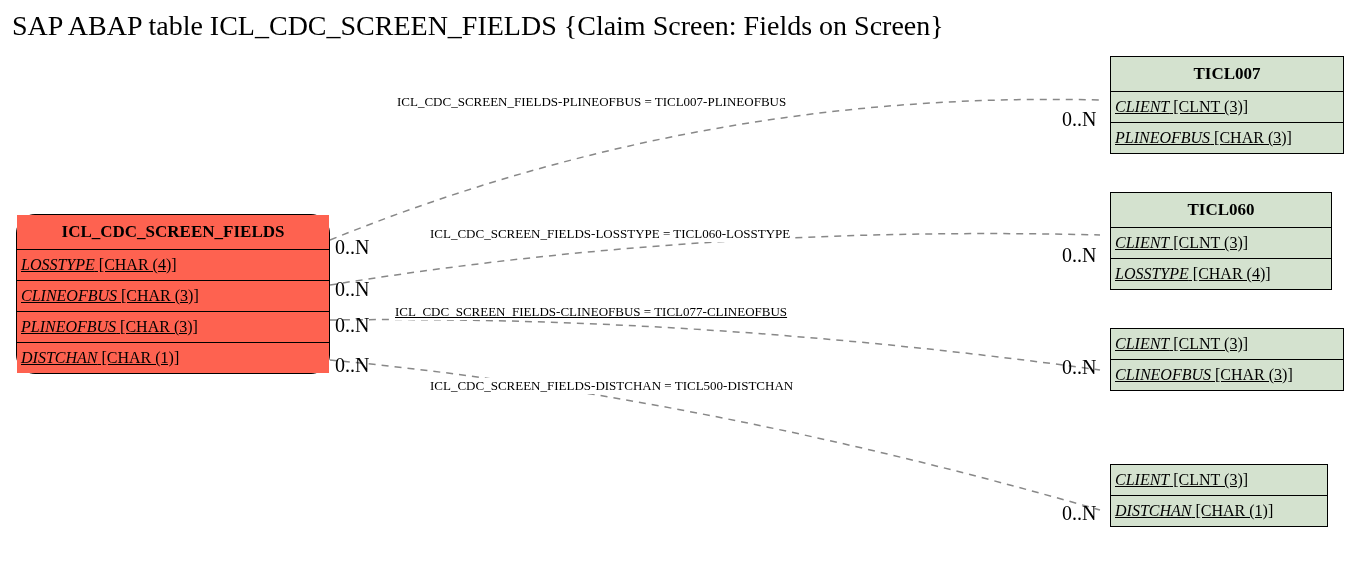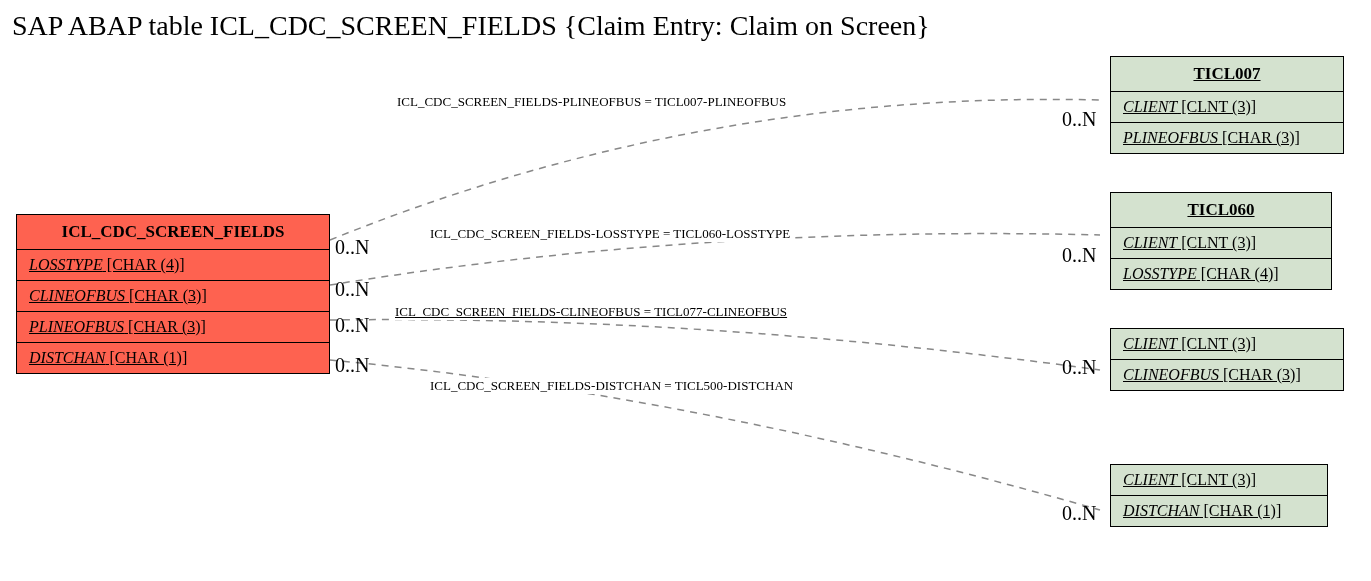--- a/index.html
+++ b/index.html
@@ -34,32 +34,32 @@
     background: #fff;
   }
   .entity .hdr {
     text-align: center;
     font-weight: bold;
     padding: 7px 14px;
     border-bottom: 1px solid #000;
     font-size: 17px;
   }
   .entity .row {
-    padding: 6px 12px;
+    padding: 6px 4px;
     border-bottom: 1px solid #000;
     font-size: 16px;
     white-space: nowrap;
   }
   .entity .row:last-child { border-bottom: none; }
   .entity .row .fld { font-style: italic; text-decoration: underline; }
   .entity .row .typ { text-decoration: underline; }
-  .source { background: #fe6250; }
+  .source { background: #fe6250; border-radius: 19px; }
   .source .hdr { background: #fe6250; }
   .source .row { background: #fe6250; }
-  .target { background: #7dd3fc; text-decoration: underline; }
+  .target { background: #7dd3fc; }
   .target .hdr { background: #d4e2cf; }
   .target .row { background: #d4e2cf; }
   .rel-label {
     position: absolute;
     font-size: 13px;
     color: #000;
     z-index: 2;
     background: #fff;
     padding: 0 2px;
     white-space: nowrap;
@@ -67,21 +67,21 @@
   .card {
     position: absolute;
     font-size: 20px;
     color: #000;
     z-index: 2;
   }
 </style>
 </head>
 <body>
 
-<div class="title">SAP ABAP table ICL_CDC_SCREEN_FIELDS {Claim Entry: Claim on Screen}</div>
+<div class="title">SAP ABAP table ICL_CDC_SCREEN_FIELDS {Claim Screen: Fields on Screen}</div>
 
 <svg class="lines">
   <path d="M 330 240 Q 700 90 1100 100" stroke="#888" stroke-width="1.5" stroke-dasharray="7,6" fill="none"></path>
   <path d="M 330 285 Q 700 225 1100 235" stroke="#888" stroke-width="1.5" stroke-dasharray="7,6" fill="none"></path>
   <path d="M 330 320 Q 700 315 1100 370" stroke="#888" stroke-width="1.5" stroke-dasharray="7,6" fill="none"></path>
   <path d="M 330 360 Q 700 395 1100 510" stroke="#888" stroke-width="1.5" stroke-dasharray="7,6" fill="none"></path>
 </svg>
 
 <div class="entity source" style="left:16px; top:214px; width:312px;">
   <div class="hdr">ICL_CDC_SCREEN_FIELDS</div>

